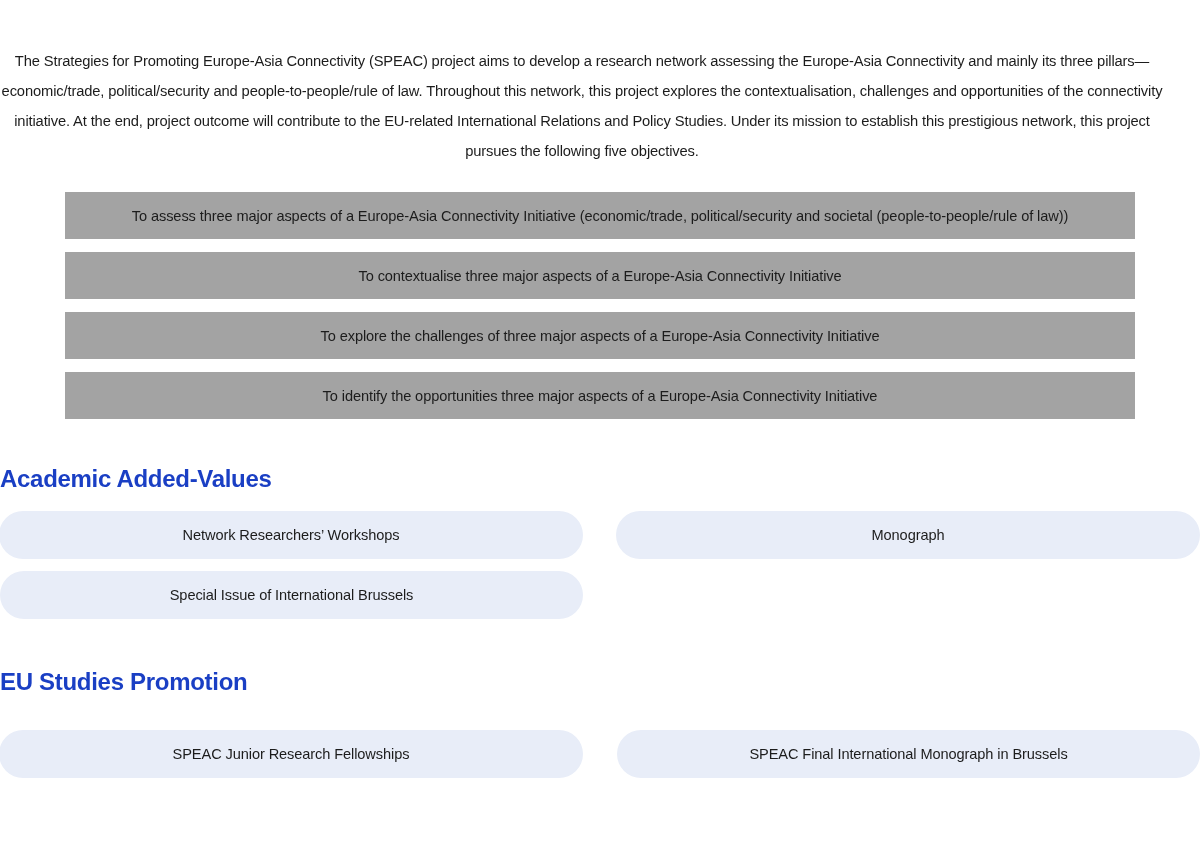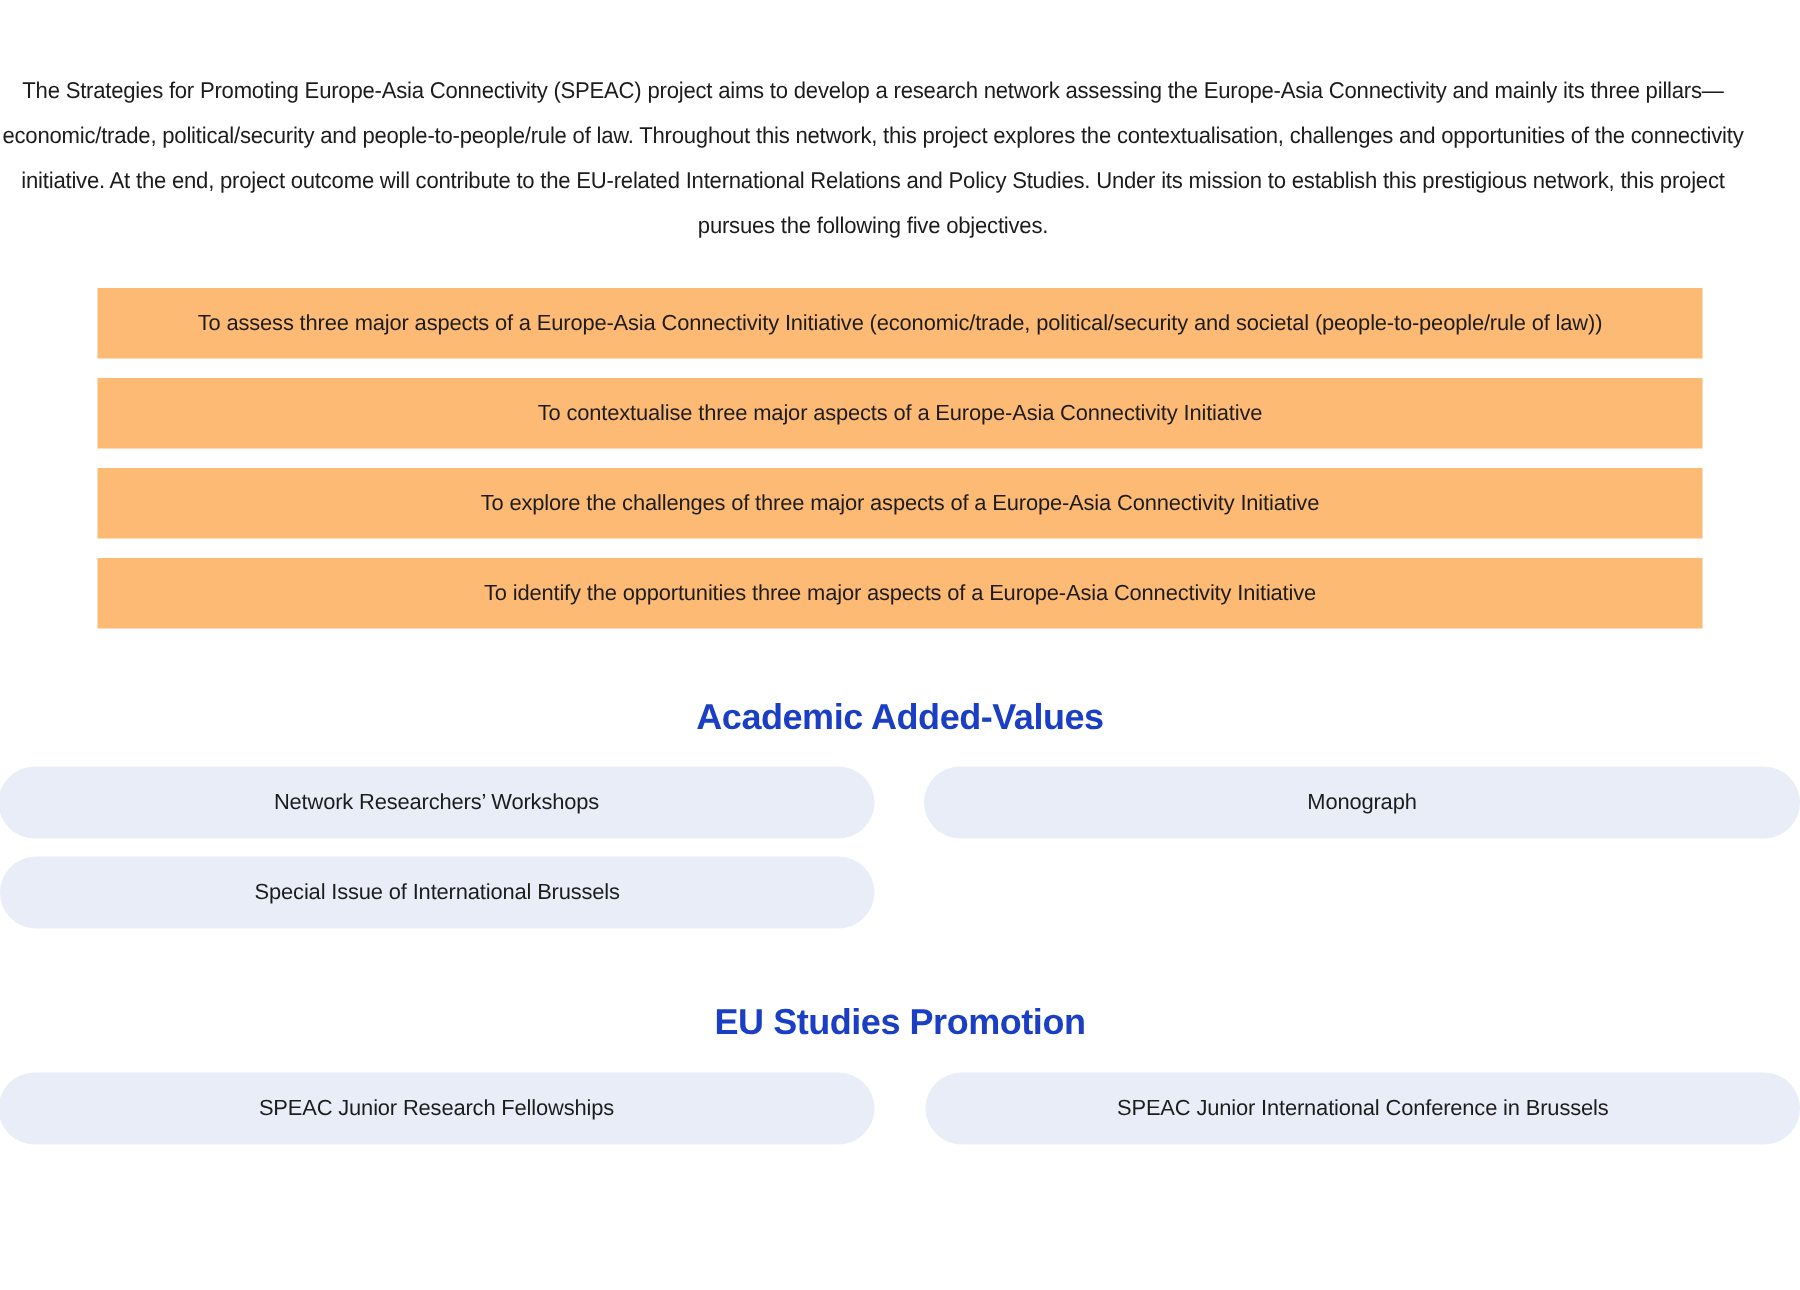--- a/index.html
+++ b/index.html
@@ -37,58 +37,58 @@
     transform-origin: 0 0;
   }
 
   
   .objectives {
     margin: 26px auto 0 auto;
     width: 1070px;
   }
   .objective {
     height: 47px;
-    background: #fdba74;
+    background: #a3a3a3;
     display: flex;
     align-items: center;
     justify-content: center;
     font-size: 14.6px;
     color: #1c1c1c;
     margin-bottom: 13px;
     text-align: center;
     padding: 0 14px;
     box-sizing: border-box;
     letter-spacing: -0.1px;
   }
   .objective:last-child { margin-bottom: 0; }
 
   
   .section-title {
-    text-align: center;
+    text-align: left;
     color: #1a3fc4;
     font-weight: bold;
     font-size: 24px;
     letter-spacing: -0.3px;
   }
   #academic-title { margin: 46px 0 0 0; }
   #eu-title { margin: 49px 0 0 0; }
 
   
   .pill-grid {
     display: grid;
     grid-template-columns: 583px 583px;
     column-gap: 34px;
     row-gap: 12px;
     width: 1200px;
     margin: 0;
     padding: 0;
     box-sizing: border-box;
   }
   #academic-grid { margin-top: 18px; }
-  #eu-grid { margin-top: 19px; }
+  #eu-grid { margin-top: 34px; }
 
   .pill {
     height: 48px;
     background: #e8edf8;
     border-radius: 24px;
     display: flex;
     align-items: center;
     justify-content: center;
     font-size: 14.6px;
     color: #1c1c1c;
@@ -119,16 +119,16 @@
   <div class="pill-grid" id="academic-grid">
     <div class="pill col-left">Network Researchers’ Workshops</div>
     <div class="pill col-left">Monograph</div>
     <div class="pill col-right">Special Issue of International Brussels</div>
   </div>
 
   <h2 class="section-title" id="eu-title">EU Studies Promotion</h2>
 
   <div class="pill-grid" id="eu-grid">
     <div class="pill col-left">SPEAC Junior Research Fellowships</div>
-    <div class="pill col-right">SPEAC Junior International Conference in Brussels</div>
+    <div class="pill col-right">SPEAC Final International Monograph in Brussels</div>
   </div>
 
 </div>
 
 </body></html>

